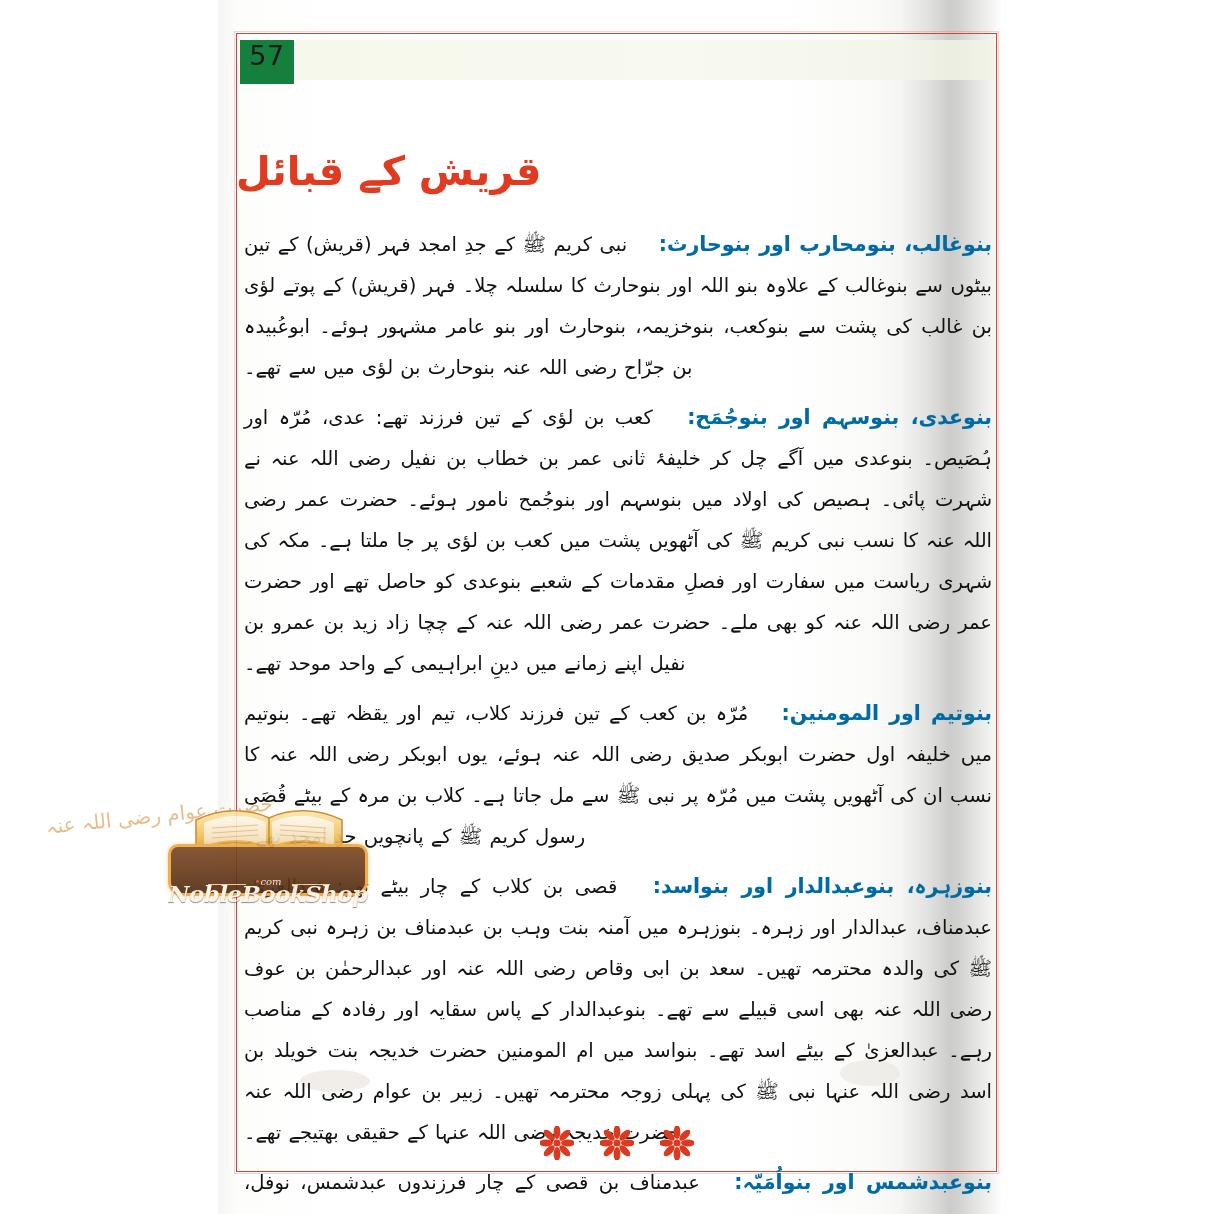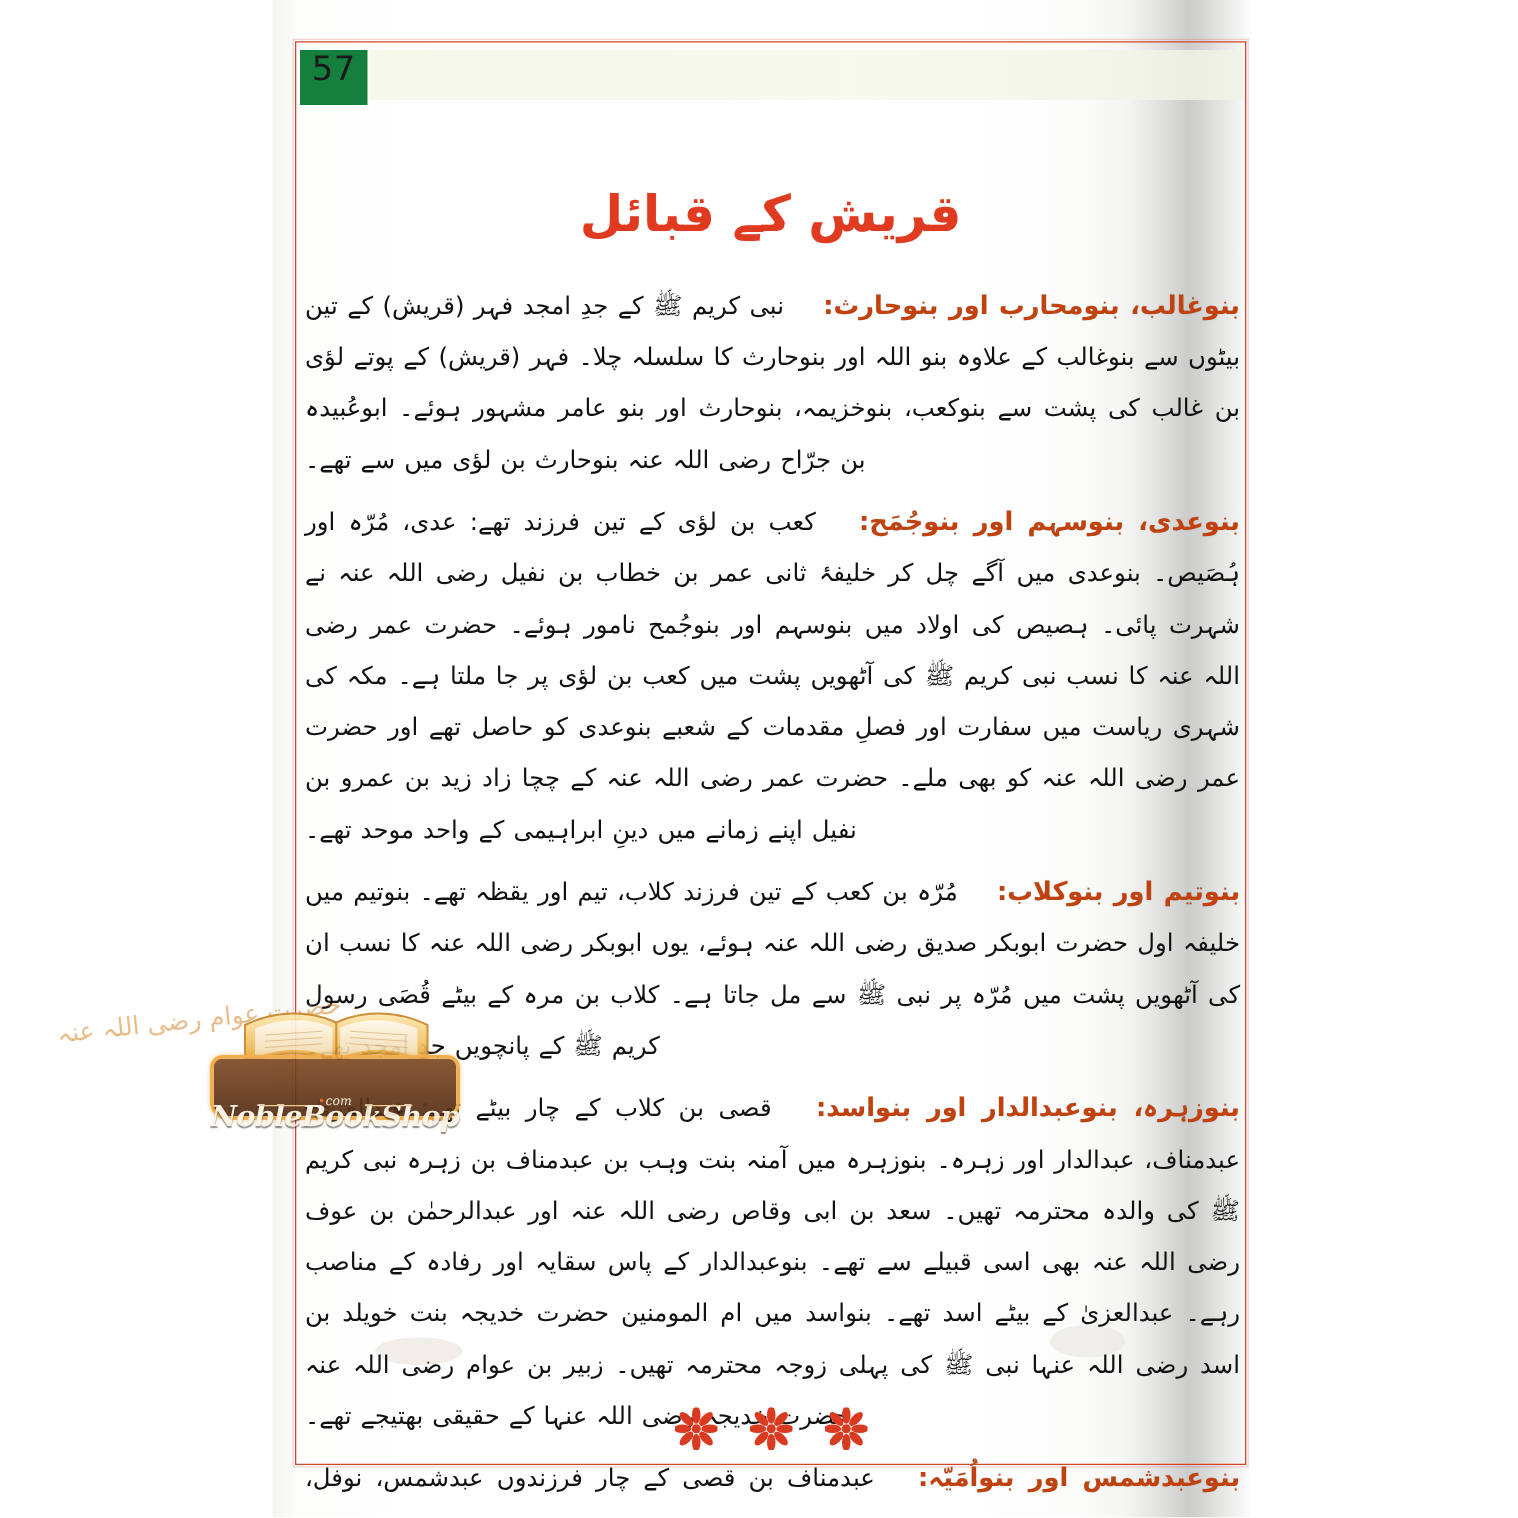--- a/index.html
+++ b/index.html
@@ -169,21 +169,21 @@
     letter-spacing: -0.5px;
     white-space: nowrap;
   }
 
   
   .main-title {
     position: absolute;
     left: 236px;
     top: 148px;
     width: 761px;
-    text-align: center;
+    text-align: left;
     direction: rtl;
     font-family: "DejaVu Sans", "Liberation Sans", sans-serif;
     font-size: 40px;
     font-weight: bold;
     color: #e03a20;
     letter-spacing: -1px;
     text-shadow: 0 0 1px rgba(224,58,32,0.25);
   }
 
   
@@ -201,21 +201,21 @@
     font-family: "DejaVu Sans", "Liberation Sans", sans-serif;
     font-size: 19.5px;
     line-height: 41px;
     color: #111111;
     text-align: justify;
     text-align-last: left;
     margin: 0 0 9px 0;
     word-spacing: 1px;
   }
   .para .lead {
-    color: #c2410c;
+    color: #0369a1;
     font-weight: bold;
     font-size: 20.5px;
     text-shadow: 0 0 1px rgba(20,167,216,0.3);
     margin-left: 24px;
   }
 
   
   .watermark {
     position: absolute;
     left: 168px;
@@ -337,21 +337,21 @@
 
     <p class="para">
       <span class="lead">بنوغالب، بنومحارب اور بنوحارث:</span><span> نبی کریم ﷺ کے جدِ امجد فہر (قریش) کے تین بیٹوں سے بنوغالب کے علاوہ بنو اللہ اور بنوحارث کا سلسلہ چلا۔ فہر (قریش) کے پوتے لؤی بن غالب کی پشت سے بنوکعب، بنوخزیمہ، بنوحارث اور بنو عامر مشہور ہوئے۔ ابوعُبیدہ بن جرّاح رضی اللہ عنہ بنوحارث بن لؤی میں سے تھے۔</span>
     </p>
 
     <p class="para">
       <span class="lead">بنوعدی، بنوسہم اور بنوجُمَح:</span><span> کعب بن لؤی کے تین فرزند تھے: عدی، مُرّہ اور ہُصَیص۔ بنوعدی میں آگے چل کر خلیفۂ ثانی عمر بن خطاب بن نفیل رضی اللہ عنہ نے شہرت پائی۔ ہصیص کی اولاد میں بنوسہم اور بنوجُمح نامور ہوئے۔ حضرت عمر رضی اللہ عنہ کا نسب نبی کریم ﷺ کی آٹھویں پشت میں کعب بن لؤی پر جا ملتا ہے۔ مکہ کی شہری ریاست میں سفارت اور فصلِ مقدمات کے شعبے بنوعدی کو حاصل تھے اور حضرت عمر رضی اللہ عنہ کو بھی ملے۔ حضرت عمر رضی اللہ عنہ کے چچا زاد زید بن عمرو بن نفیل اپنے زمانے میں دینِ ابراہیمی کے واحد موحد تھے۔</span>
     </p>
 
     <p class="para">
-      <span class="lead">بنوتیم اور بنوکلاب:</span><span> مُرّہ بن کعب کے تین فرزند کلاب، تیم اور یقظہ تھے۔ بنوتیم میں خلیفہ اول حضرت ابوبکر صدیق رضی اللہ عنہ ہوئے، یوں ابوبکر رضی اللہ عنہ کا نسب ان کی آٹھویں پشت میں مُرّہ پر نبی ﷺ سے مل جاتا ہے۔ کلاب بن مرہ کے بیٹے قُصَی رسول کریم ﷺ کے پانچویں جدِ امجد تھے۔</span>
+      <span class="lead">بنوتیم اور المومنین:</span><span> مُرّہ بن کعب کے تین فرزند کلاب، تیم اور یقظہ تھے۔ بنوتیم میں خلیفہ اول حضرت ابوبکر صدیق رضی اللہ عنہ ہوئے، یوں ابوبکر رضی اللہ عنہ کا نسب ان کی آٹھویں پشت میں مُرّہ پر نبی ﷺ سے مل جاتا ہے۔ کلاب بن مرہ کے بیٹے قُصَی رسول کریم ﷺ کے پانچویں جدِ امجد تھے۔</span>
     </p>
 
     <p class="para">
       <span class="lead">بنوزہرہ، بنوعبدالدار اور بنواسد:</span><span> قصی بن کلاب کے چار بیٹے تھے: عبدالعزیٰ، عبدمناف، عبدالدار اور زہرہ۔ بنوزہرہ میں آمنہ بنت وہب بن عبدمناف بن زہرہ نبی کریم ﷺ کی والدہ محترمہ تھیں۔ سعد بن ابی وقاص رضی اللہ عنہ اور عبدالرحمٰن بن عوف رضی اللہ عنہ بھی اسی قبیلے سے تھے۔ بنوعبدالدار کے پاس سقایہ اور رفادہ کے مناصب رہے۔ عبدالعزیٰ کے بیٹے اسد تھے۔ بنواسد میں ام المومنین حضرت خدیجہ بنت خویلد بن اسد رضی اللہ عنہا نبی ﷺ کی پہلی زوجہ محترمہ تھیں۔ زبیر بن عوام رضی اللہ عنہ حضرت خدیجہ رضی اللہ عنہا کے حقیقی بھتیجے تھے۔</span>
     </p>
 
     <p class="para">
       <span class="lead">بنوعبدشمس اور بنواُمَیّہ:</span><span> عبدمناف بن قصی کے چار فرزندوں عبدشمس، نوفل، ہاشم اور المطلب کی اولاد میں بنوعبدشمس اور بنو ہاشم مشہور ہوئے۔ عبدشمس کے بیٹے امیہ کی اولاد بنوامیہ میں خلیفہ ثالث حضرت عثمان بن عفان رضی اللہ عنہ، ابوسفیان رضی اللہ عنہ اور امیر معاویہ رضی اللہ عنہ تھے۔ حضرت عثمان رضی اللہ عنہ کا سلسلۂ نسب عثمان بن عفان بن ابی العاص بن امیہ رضی اللہ عنہ اور ابوسفیان رضی اللہ عنہ کا سلسلہ ابوسفیان بن حرب بن اُمَیّہ رضی اللہ عنہ ہے۔ گویا حضرت عثمان رضی اللہ عنہ کے والد عفان بن ابی العاص اور ابوسفیان بن حرب باہم چچا زاد تھے۔ حضرت عثمان رضی اللہ عنہ کی والدہ اروٰی نبی ﷺ کی پھوپھی ام حکیم بیضاء بنت عبدالمطلب کی صاحبزادی تھیں۔</span>
     </p>
 

